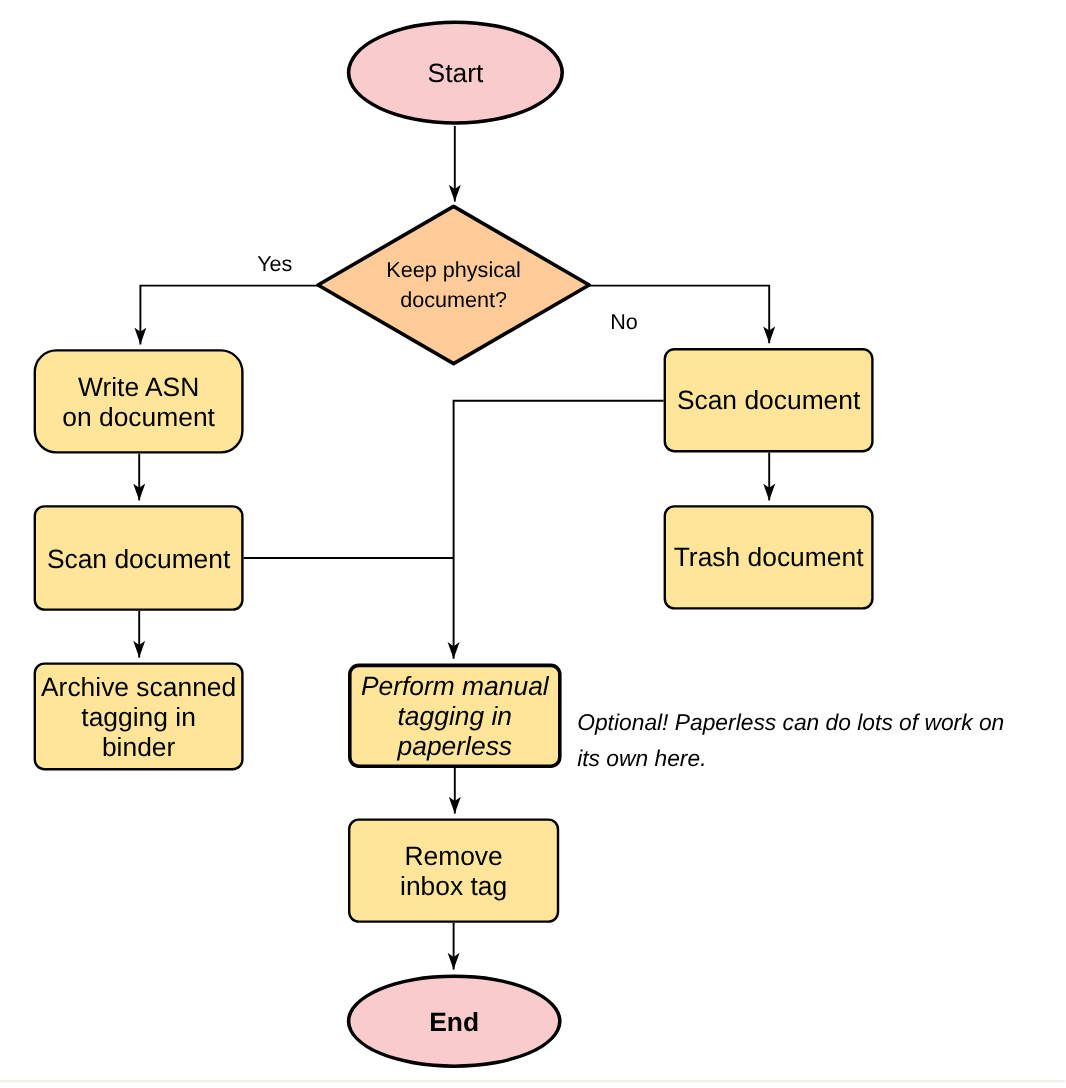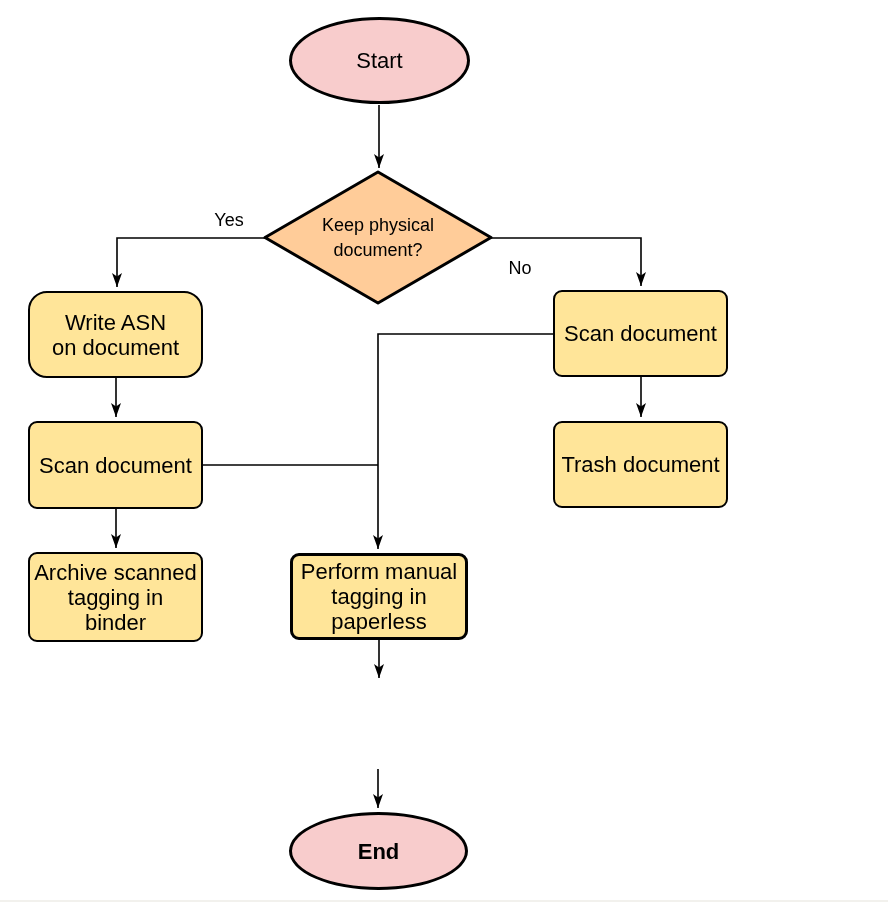--- a/index.html
+++ b/index.html
@@ -123,23 +123,27 @@
   <div class="node process" style="left:28px; top:421px; width:175px; height:88px;">Scan document</div>
 
   <div class="node process" style="left:28px; top:552px; width:175px; height:90px;">Archive scanned
 tagging in
 binder</div>
 
   <div class="node process" style="left:553px; top:290px; width:175px; height:87px;">Scan document</div>
 
   <div class="node process" style="left:553px; top:421px; width:175px; height:87px;">Trash document</div>
 
-  <div class="node process thick" style="left:290px; top:553px; width:178px; height:87px;">Perform manual
+  <div class="node process thick" style="left:290px; top:553px; width:178px; height:87px;font-style:italic;">Perform manual
 tagging in
 paperless</div>
 
+  <div class="note" style="left:481px; top:588px;">Optional! Paperless can do lots of work on
+its own here.</div>
 
+  <div class="node process" style="left:290px; top:682px; width:176px; height:87px;">Remove
+inbox tag</div>
 
   <div class="node terminal" style="left:289px; top:812px; width:179px; height:78px;font-weight:bold;">End</div>
 
   <div class="bottom-divider"></div>
 
 </div>
 
 </body></html>

